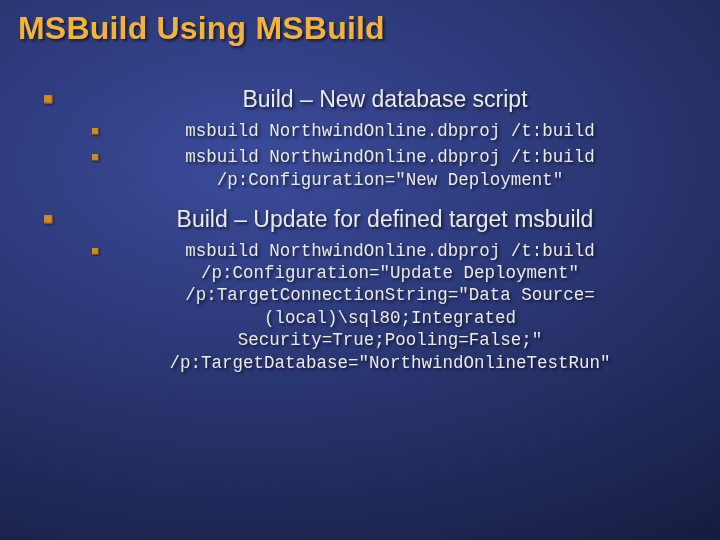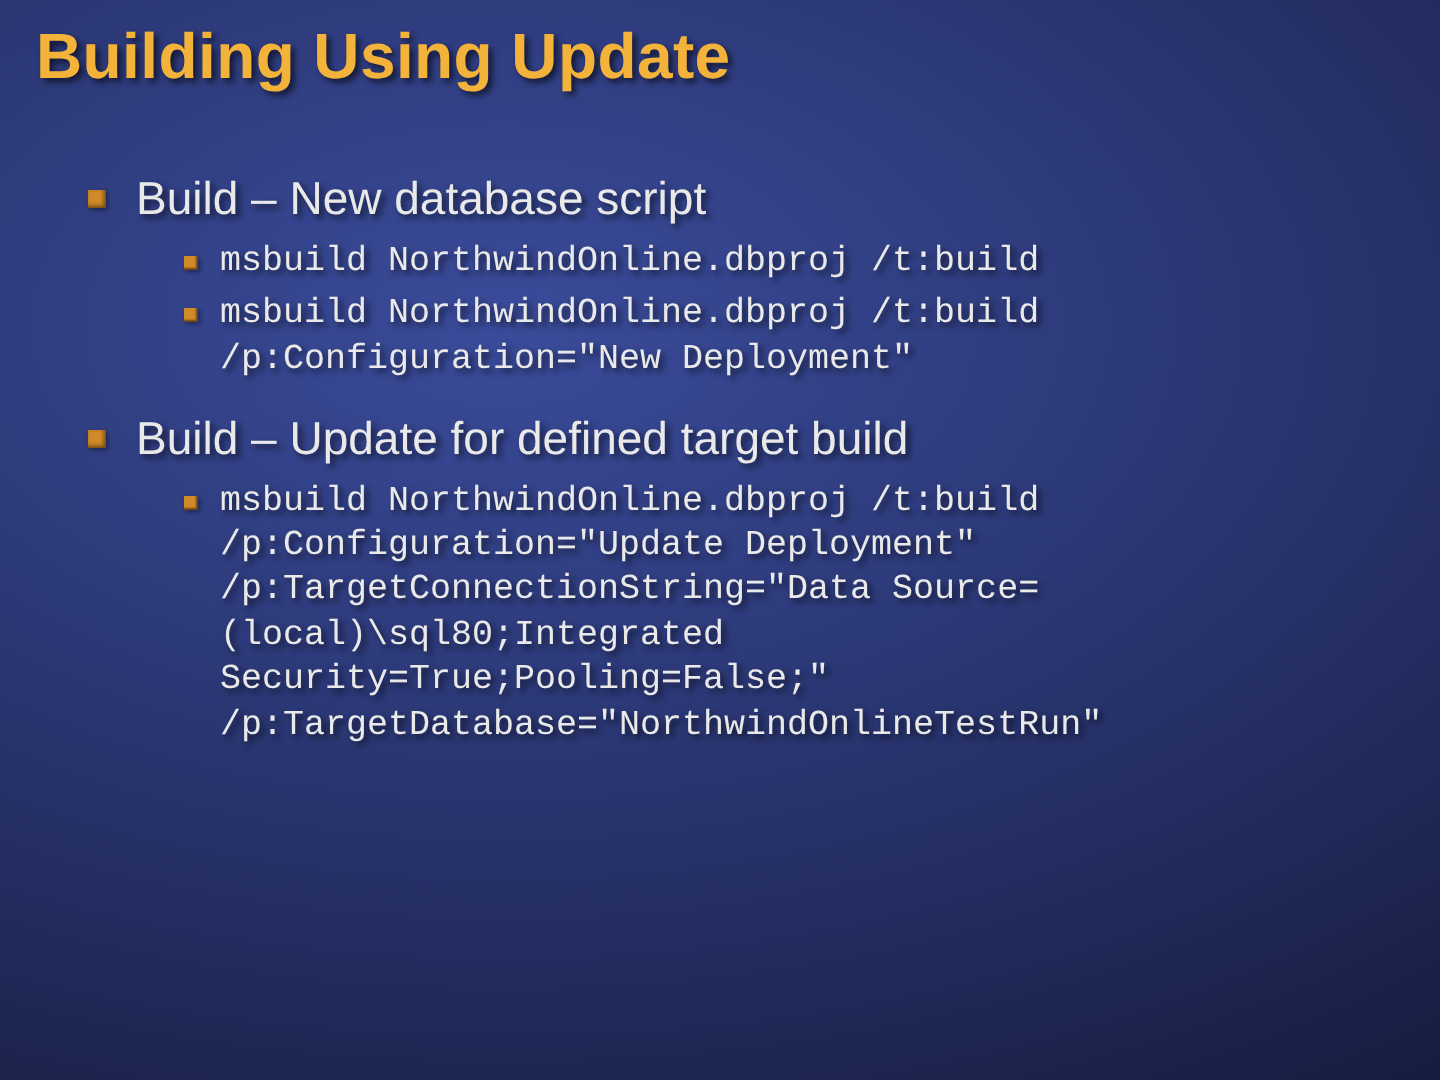--- a/index.html
+++ b/index.html
@@ -38,20 +38,21 @@
     padding: 0 0 0 26px;
   }
   ul.top > li {
     color: #e9e9e9;
     font-size: 23px;
     text-shadow: 2px 2px 3px rgba(0,0,0,0.6);
     position: relative;
     margin: 0 0 6px 0;
     padding-left: 24px;
     line-height: 1.25;
+    text-align: center;
   }
   ul.top > li::before {
     content: "";
     position: absolute;
     left: 0;
     top: 10px;
     width: 9px;
     height: 9px;
     background: #d08a2a;
     box-shadow: inset -1px -1px 2px rgba(0,0,0,0.5), 1px 1px 2px rgba(0,0,0,0.4);
@@ -82,33 +83,33 @@
     width: 7px;
     height: 7px;
     background: #d08a2a;
     box-shadow: inset -1px -1px 1px rgba(0,0,0,0.5), 1px 1px 2px rgba(0,0,0,0.4);
   }
 </style>
 </head>
 <body>
 
 <div class="slide">
-  <h1 class="title">Building Using Update</h1>
+  <h1 class="title">MSBuild Using MSBuild</h1>
 
   <ul class="top">
 
     <li>
       <span>Build – New database script</span>
       <ul class="sub">
         <li>msbuild NorthwindOnline.dbproj /t:build</li>
         <li>msbuild NorthwindOnline.dbproj /t:build /p:Configuration="New Deployment"</li>
       </ul>
     </li>
 
     <li>
-      <span>Build – Update for defined target build</span>
+      <span>Build – Update for defined target msbuild</span>
       <ul class="sub">
         <li>msbuild NorthwindOnline.dbproj /t:build /p:Configuration="Update Deployment" /p:TargetConnectionString="Data Source=(local)\sql80;Integrated Security=True;Pooling=False;" /p:TargetDatabase="NorthwindOnlineTestRun"</li>
       </ul>
     </li>
 
   </ul>
 </div>
 
 </body></html>

